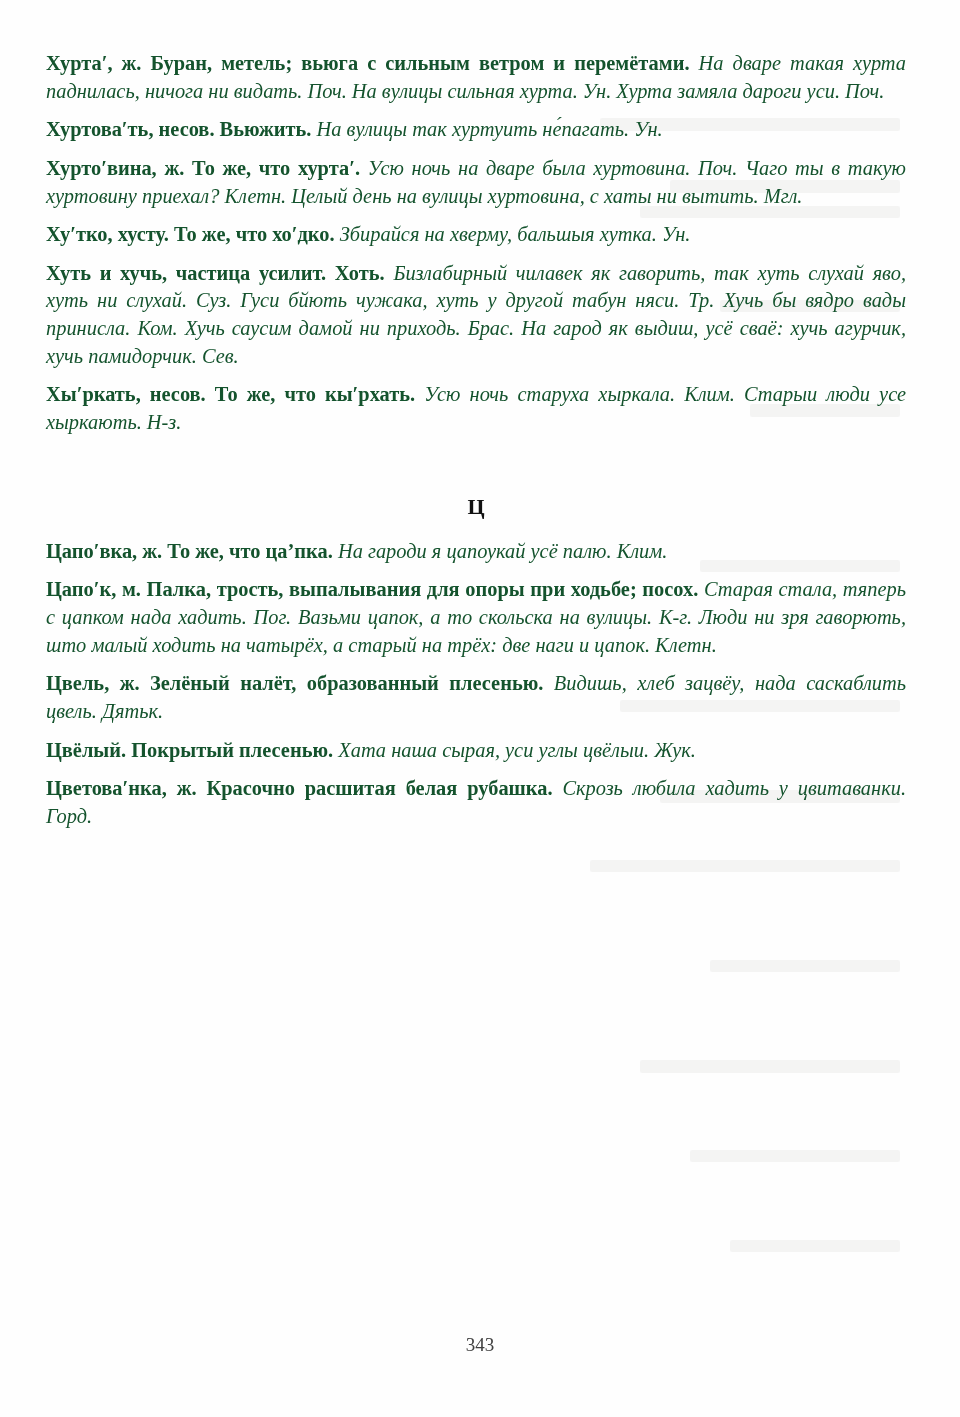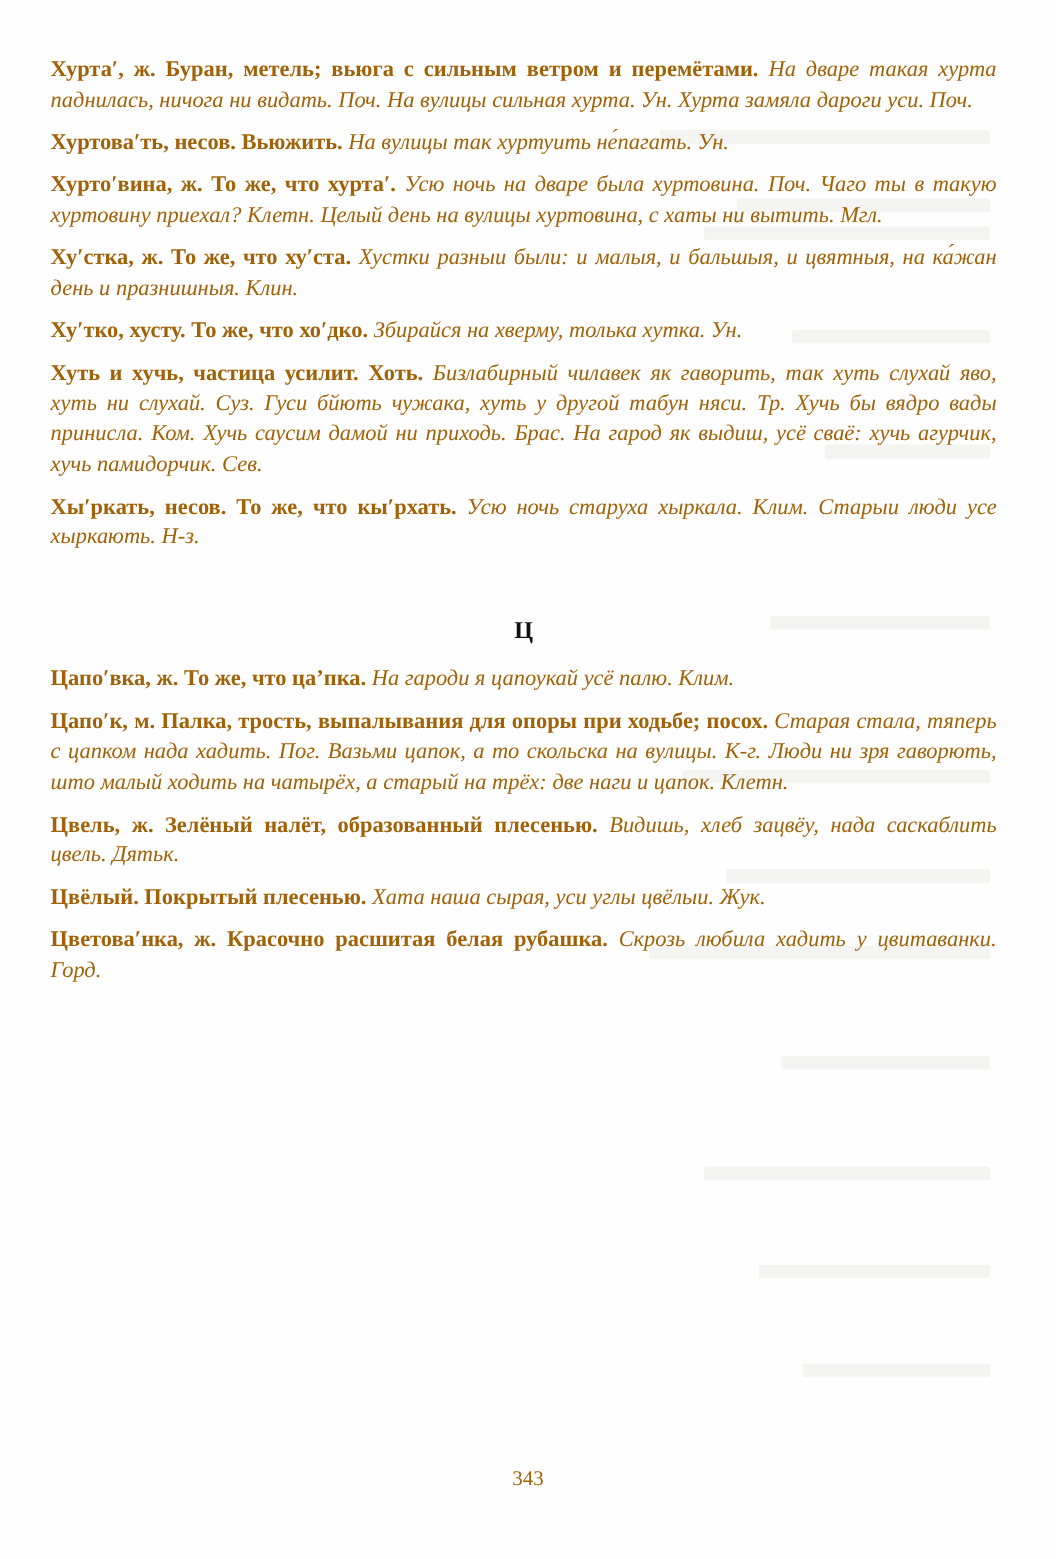--- a/index.html
+++ b/index.html
@@ -37,21 +37,21 @@
     top: 50px;
     width: 860px;
   }
   .entry {
     font-family: "Liberation Serif", "DejaVu Serif", serif;
     font-size: 20.4px;
     line-height: 1.355;
     text-align: justify;
     text-justify: inter-word;
     margin: 0 0 11px 0;
-    color: #a16207;
+    color: #14532d;
     -webkit-font-smoothing: antialiased;
   }
   .entry:last-child { margin-bottom: 0; }
   .hw {
     font-weight: bold;
   }
   .ex {
     font-style: italic;
   }
   .section-letter {
@@ -66,21 +66,21 @@
   .gap-before-letter { height: 46px; }
   .gap-after-letter { height: 18px; }
   .folio {
     position: absolute;
     left: 0;
     top: 1334px;
     width: 960px;
     text-align: center;
     font-family: "Liberation Serif", "DejaVu Serif", serif;
     font-size: 19px;
-    color: #a16207;
+    color: #404040;
   }
 </style>
 </head>
 <body>
 
 <div class="page">
 
   <div class="showthrough">
     <div class="st-line" style="left:60px;  top:118px; width:300px; height:13px;"></div>
     <div class="st-line" style="left:60px;  top:180px; width:230px; height:13px;"></div>
@@ -99,24 +99,23 @@
 
   <div class="content">
 
     <p class="entry"><span class="hw">Хурта′, ж. Буран, метель; вьюга с сильным ветром и перемётами.</span> <span class="ex">На дваре такая хурта паднилась, ничога ни видать. Поч. На вулицы сильная хурта. Ун. Хурта замяла дароги уси. Поч.</span></p>
 
     <p class="entry"><span class="hw">Хуртова′ть, несов. Вьюжить.</span> <span class="ex">На вулицы так хуртуить не́пагать. Ун.</span></p>
 
     <p class="entry"><span class="hw">Хурто′вина, ж. То же, что хурта′.</span> <span class="ex">Усю ночь на дваре была хуртовина. Поч. Чаго ты в такую хуртовину приехал? Клетн. Целый день на вулицы хуртовина, с хаты ни вытить. Мгл.</span></p>
 
 
-    <p class="entry"><span class="hw">Ху′стка, ж. То же, что ху′ста.</span> <span class="ex">Хустки разныи были: и малыя, и бальшыя, и цвятныя, на ка́жан день и празнишныя. Клин.</span></p>
 
 
-    <p class="entry"><span class="hw">Ху′тко, хусту. То же, что хо′дко.</span> <span class="ex">Збирайся на хверму, толька хутка. Ун.</span></p>
+    <p class="entry"><span class="hw">Ху′тко, хусту. То же, что хо′дко.</span> <span class="ex">Збирайся на хверму, бальшыя хутка. Ун.</span></p>
 
     <p class="entry"><span class="hw">Хуть и хучь, частица усилит. Хоть.</span> <span class="ex">Бизлабирный чилавек як гаворить, так хуть слухай яво, хуть ни слухай. Суз. Гуси бйють чужака, хуть у другой табун няси. Тр. Хучь бы вядро вады принисла. Ком. Хучь саусим дамой ни приходь. Брас. На гарод як выдиш, усё сваё: хучь агурчик, хучь памидорчик. Сев.</span></p>
 
     <p class="entry"><span class="hw">Хы′ркать, несов. То же, что кы′рхать.</span> <span class="ex">Усю ночь старуха хыркала. Клим. Старыи люди усе хыркають. Н-з.</span></p>
 
     <div class="gap-before-letter"></div>
     <p class="section-letter">Ц</p>
     <div class="gap-after-letter"></div>
 
 

